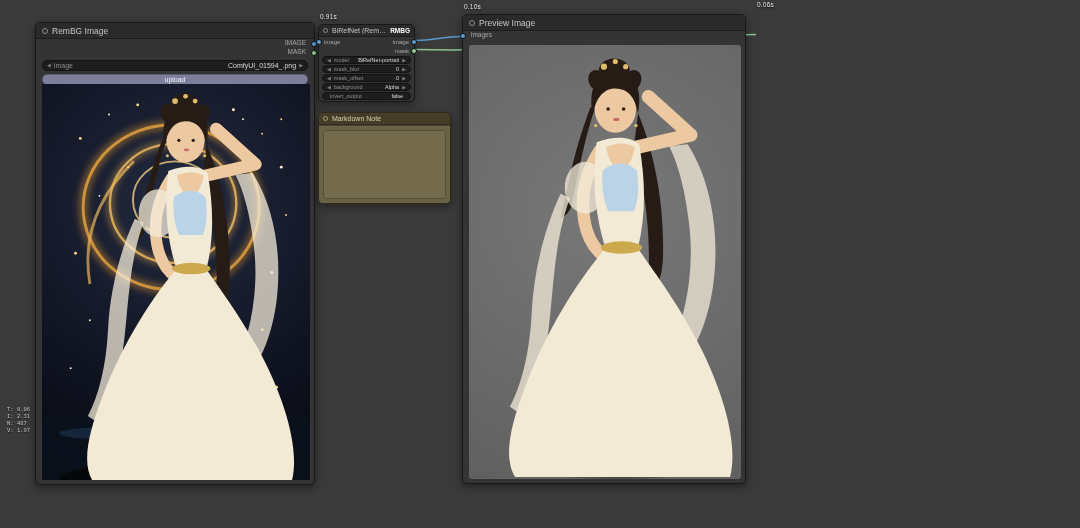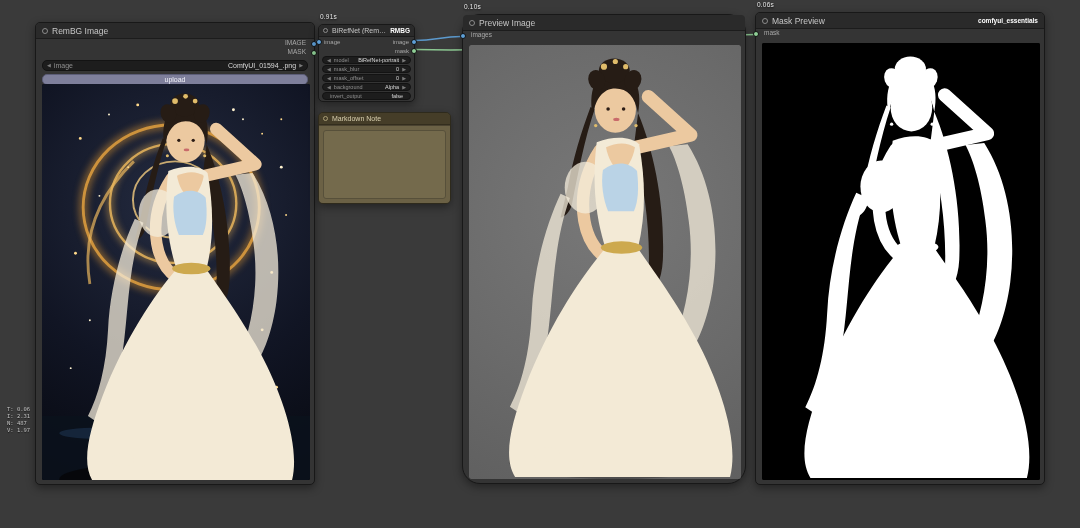--- a/index.html
+++ b/index.html
@@ -284,54 +284,38 @@
     <div class="node-title small" style="background:#453d28; border-bottom-color:#332d1d; color:#d8cfae;">
       <span class="collapse-dot small" style="border-color:#a99d75;"></span>
       <span>Markdown Note</span>
     </div>
     <div class="note-body">
       <div class="note-inner"></div>
     </div>
   </div>
 
   <div class="exec-time" style="left:464px; top:3px;">0.10s</div>
-  <div class="node" style="left:462px; top:14px; width:284px; height:470px;border-radius:18px;">
+  <div class="node" style="left:462px; top:14px; width:284px; height:470px;">
     <div class="node-title">
       <span class="collapse-dot"></span>
       <span>Preview Image</span>
     </div>
     <div class="srow">
       <span class="dot in t-image"></span>
       <span class="slot-label">images</span>
     </div>
     <div class="art art-colored preview-art" style="left:6px; top:30px; width:272px; height:434px;">
       <svg viewBox="0 0 280 420" preserveAspectRatio="xMidYMid slice">
         <ellipse cx="152" cy="404" rx="105" ry="16" fill="rgba(0,0,0,0.22)"></ellipse>
         <use href="#fig-figure"></use>
       </svg>
     </div>
   </div>
 
   <div class="exec-time" style="left:757px; top:1px;">0.06s</div>
-  <div class="node" style="left:755px; top:12px; width:290px; height:473px;">
-    <div class="node-title">
-      <span class="collapse-dot"></span>
-      <span>Mask Preview</span>
-      <span class="title-badge" style="font-size:6.5px;">comfyui_essentials</span>
-    </div>
-    <div class="srow">
-      <span class="dot in t-mask"></span>
-      <span class="slot-label">mask</span>
-    </div>
-    <div class="art art-mask mask-art" style="left:6px; top:30px; width:278px; height:437px;">
-      <svg viewBox="0 0 280 420" preserveAspectRatio="xMidYMid slice">
-        <use href="#fig-figure"></use>
-      </svg>
-    </div>
-  </div>
 
   <div class="debug">
     <div>T: 0.06</div>
     <div>I: 2.31</div>
     <div>N: 487</div>
     <div>V: 1.97</div>
   </div>
 
 </div>
 

